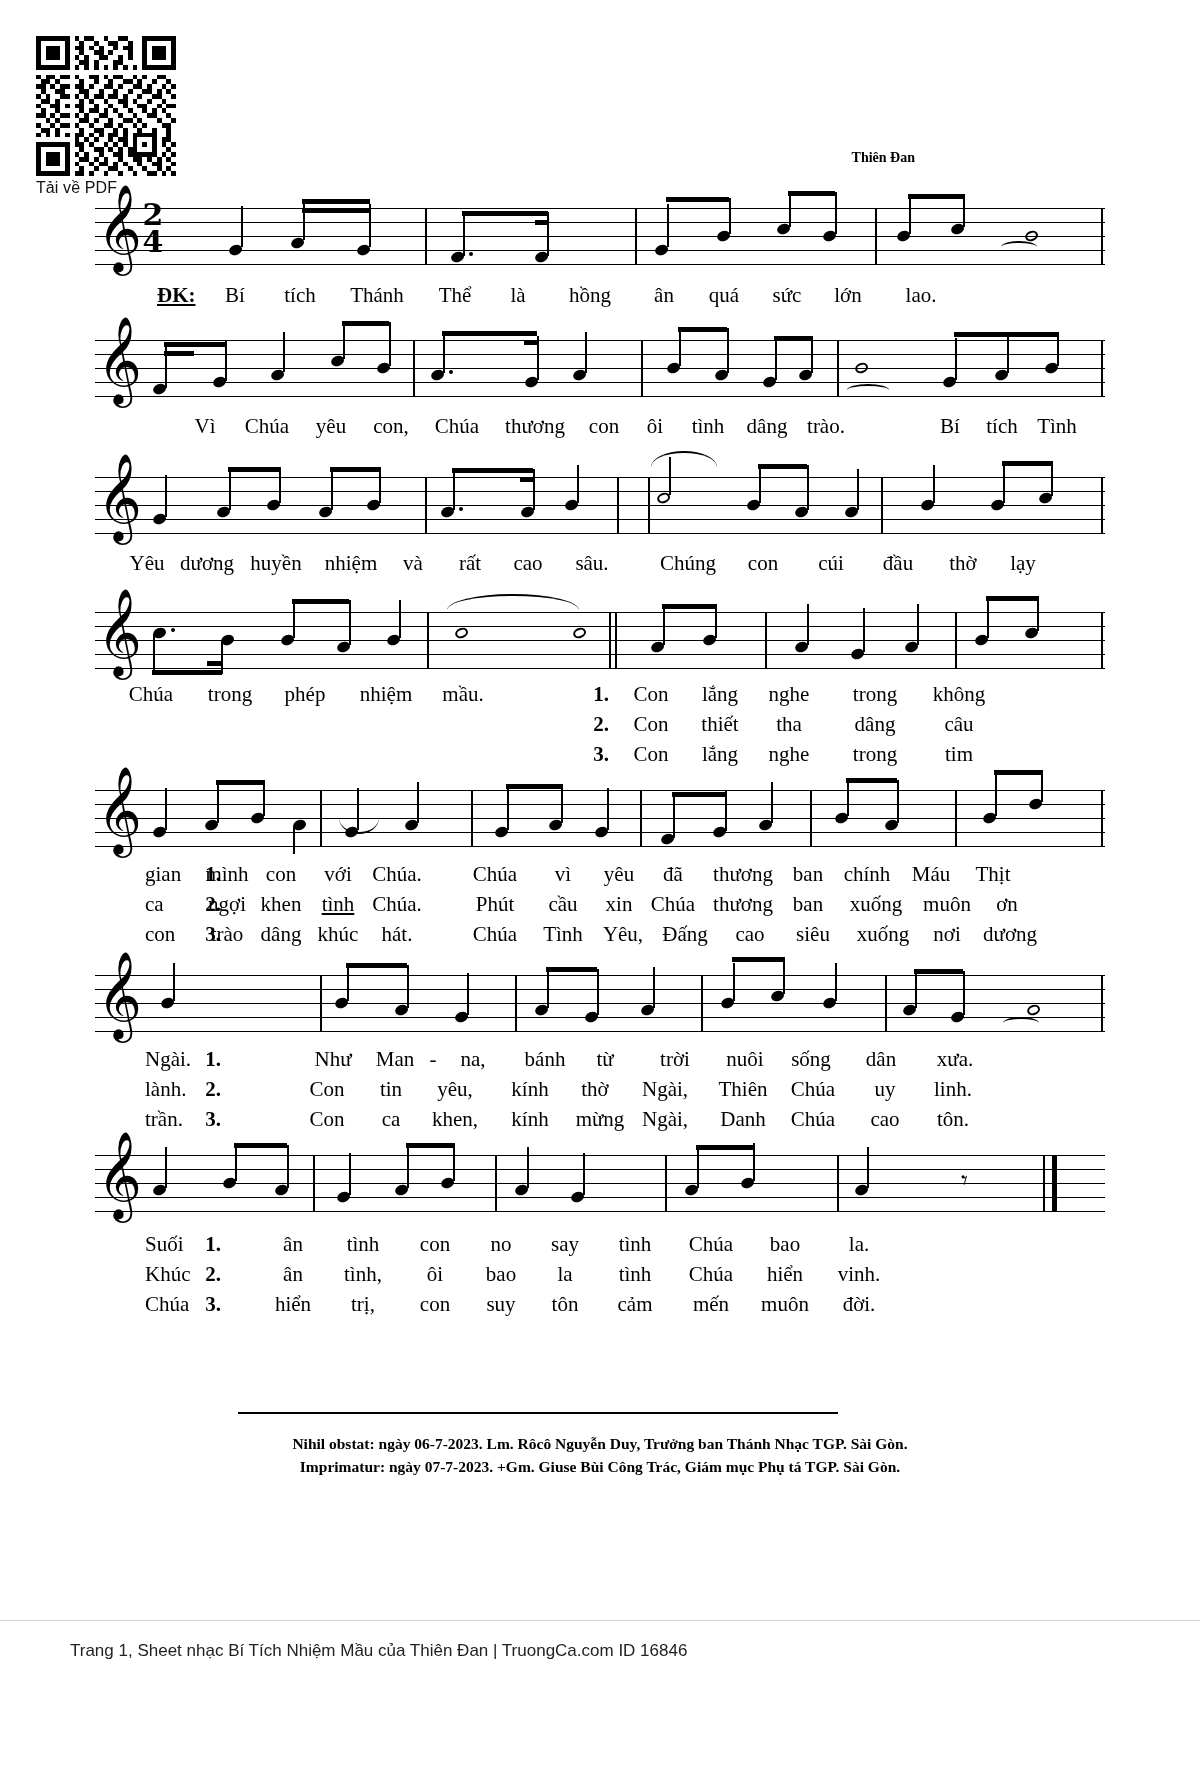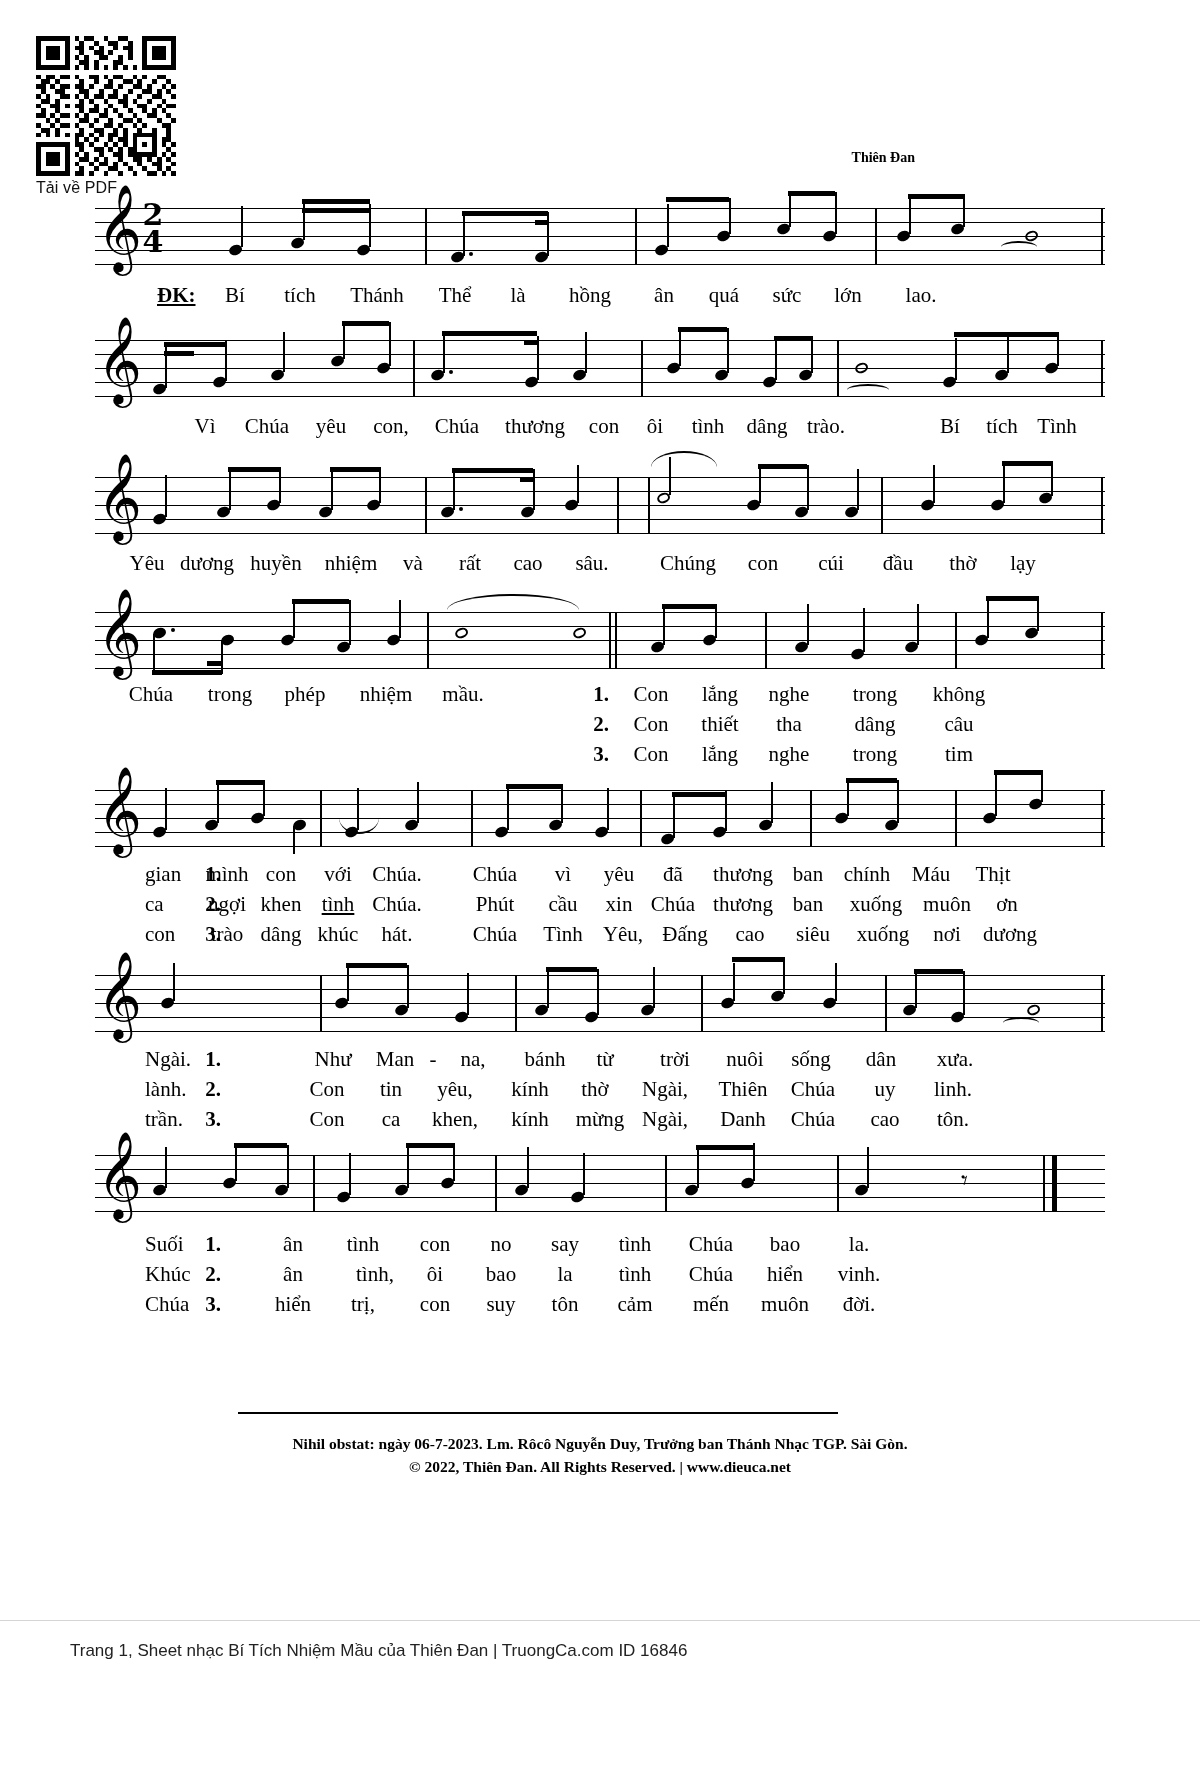--- a/index.html
+++ b/index.html
@@ -1083,21 +1083,21 @@
     <span class="lyr" style="left:470px;">say</span>
     <span class="lyr" style="left:540px;">tình</span>
     <span class="lyr" style="left:616px;">Chúa</span>
     <span class="lyr" style="left:690px;">bao</span>
     <span class="lyr" style="left:764px;">la.</span>
   </div>
   <div class="lyric-row" style="top:1262px;">
     <span class="lyr vnum" style="left:118px;">2.</span>
     <span class="lyr left" style="left:50px;">Khúc</span>
     <span class="lyr" style="left:198px;">ân</span>
-    <span class="lyr" style="left:268px;margin-left:12px;">tình,</span>
+    <span class="lyr" style="left:268px;">tình,</span>
     <span class="lyr" style="left:340px;">ôi</span>
     <span class="lyr" style="left:406px;">bao</span>
     <span class="lyr" style="left:470px;">la</span>
     <span class="lyr" style="left:540px;">tình</span>
     <span class="lyr" style="left:616px;">Chúa</span>
     <span class="lyr" style="left:690px;">hiển</span>
     <span class="lyr" style="left:764px;">vinh.</span>
   </div>
   <div class="lyric-row" style="top:1292px;">
     <span class="lyr vnum" style="left:118px;">3.</span>
@@ -1109,20 +1109,20 @@
     <span class="lyr" style="left:470px;">tôn</span>
     <span class="lyr" style="left:540px;">cảm</span>
     <span class="lyr" style="left:616px;">mến</span>
     <span class="lyr" style="left:690px;">muôn</span>
     <span class="lyr" style="left:764px;">đời.</span>
   </div>
 
   <div class="hr"></div>
   <div class="footer-block">
     <div>Nihil obstat: ngày 06-7-2023. Lm. Rôcô Nguyễn Duy, Trưởng ban Thánh Nhạc TGP. Sài Gòn.</div>
-    <div>© 2022, Thiên Đan. All Rights Reserved. | www.dieuca.net</div>
+    <div>Imprimatur: ngày 07-7-2023. +Gm. Giuse Bùi Công Trác, Giám mục Phụ tá TGP. Sài Gòn.</div>
   </div>
 
   <div class="bottombar">
     <div class="txt">Trang 1, Sheet nhạc Bí Tích Nhiệm Mầu của Thiên Đan  | TruongCa.com ID 16846</div>
   </div>
 
 </div>
 
 </body></html>

